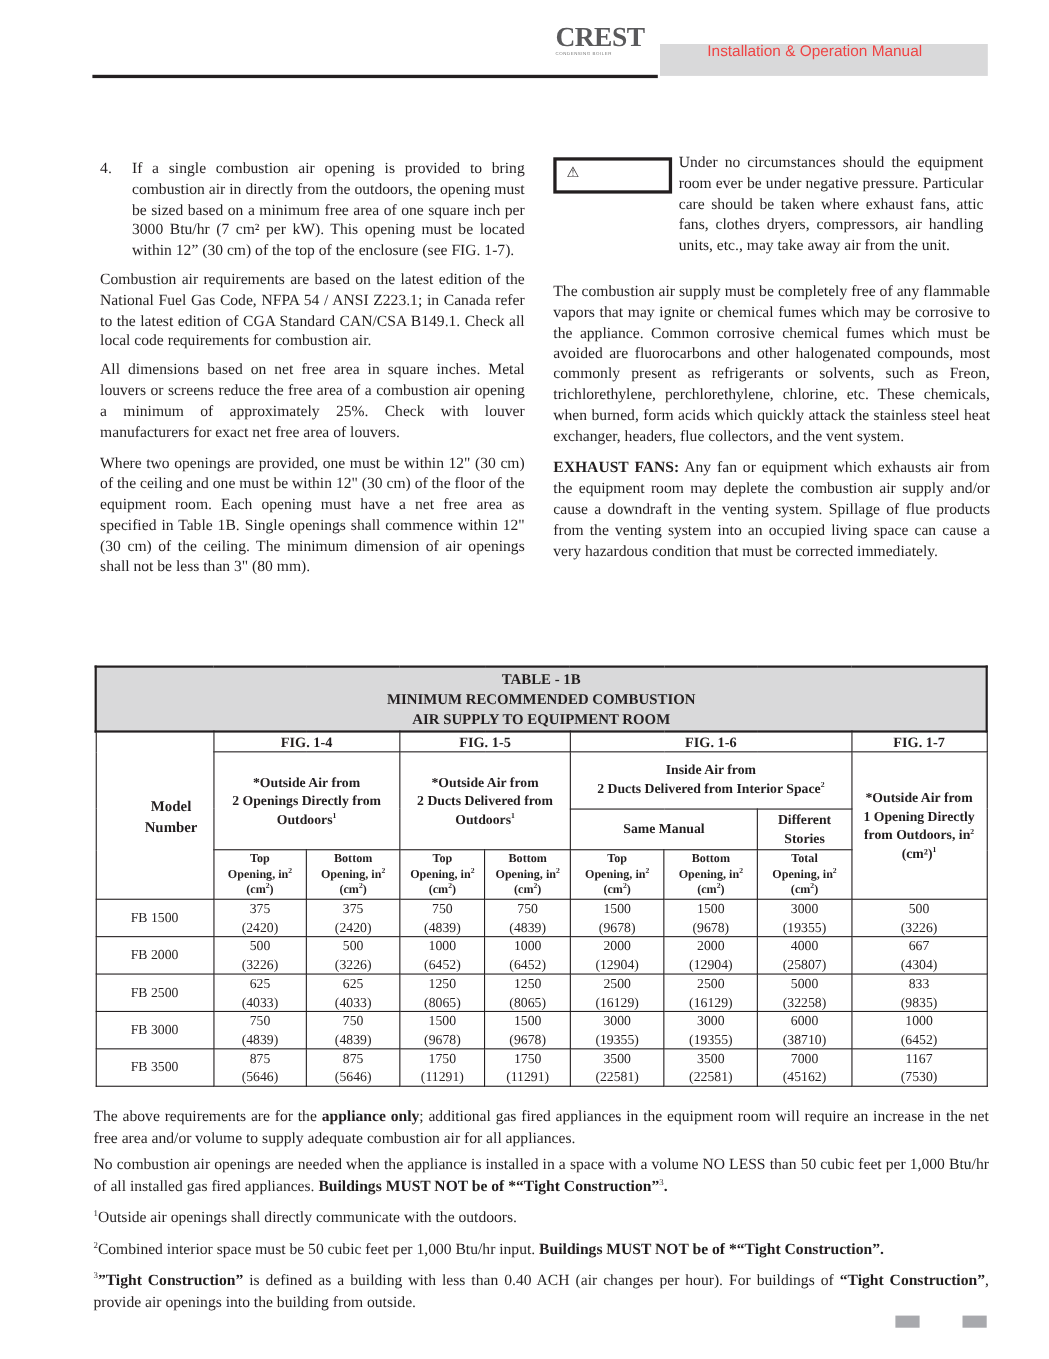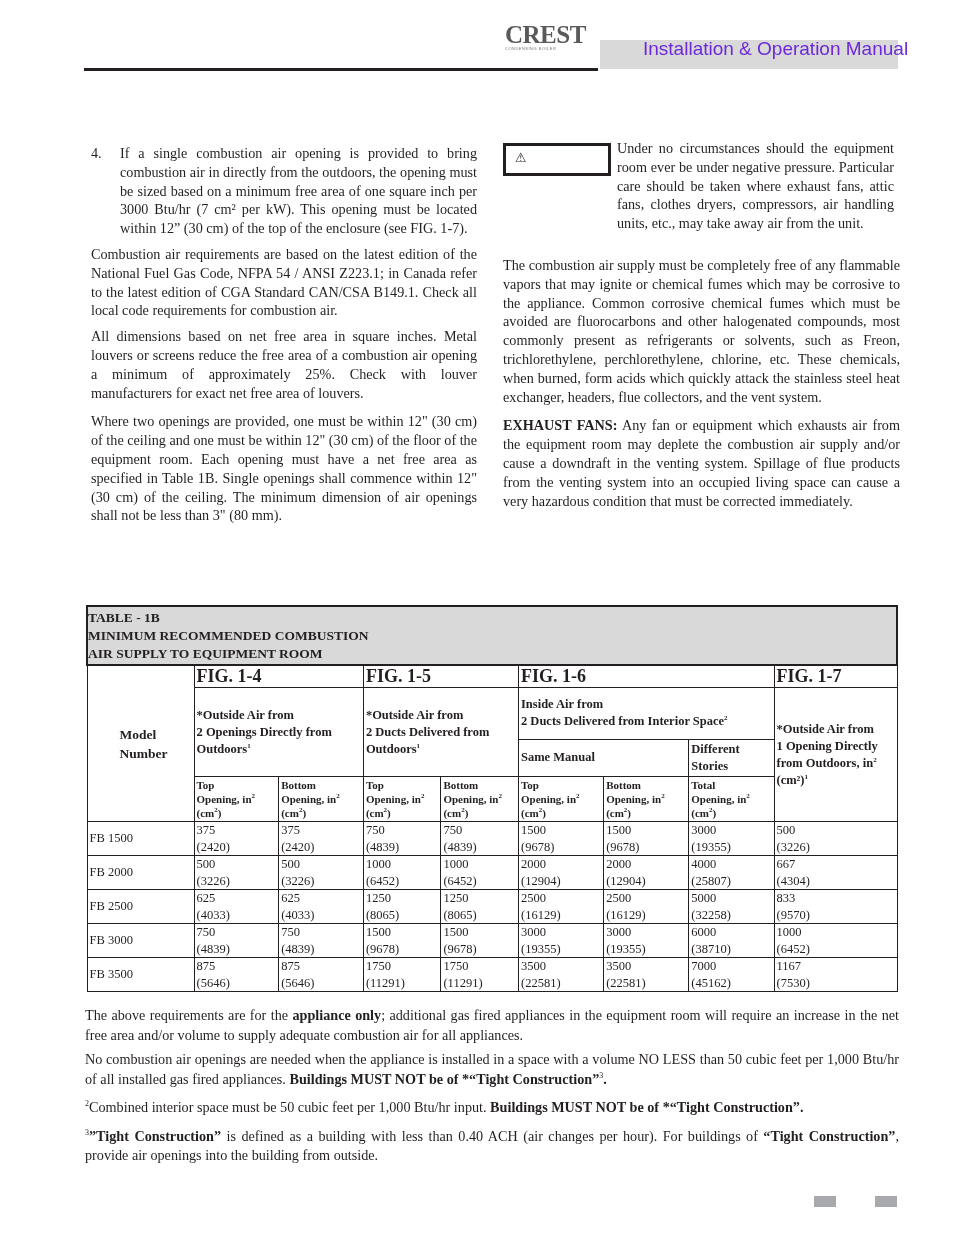--- a/index.html
+++ b/index.html
@@ -1,41 +1,41 @@
 <!DOCTYPE html>
 <html><head>
 <meta charset="utf-8">
 <style>
   html, body { margin: 0; padding: 0; background: #ffffff; }
   body { width: 954px; height: 1235px; position: relative; overflow: hidden;
          font-family: "Liberation Serif", "DejaVu Serif", serif; color: #231f20; }
   .header-bar { position: absolute; left: 600px; top: 40px; width: 298px; height: 29px; background: #d9d9da; }
-  .header-title { position: absolute; left: 643px; top: 38px; font-family: "Liberation Sans", sans-serif; font-size: 19px; color: #6d28d9; }
+  .header-title { position: absolute; left: 643px; top: 38px; font-family: "Liberation Sans", sans-serif; font-size: 14px; color: #ef4444; }
   .logo { position: absolute; left: 505px; top: 24px; width: 96px; height: 28px; }
   .logo-text { font-family: "Liberation Serif", serif; font-weight: bold; font-size: 25px; letter-spacing: -0.5px; color: #5a5a5c; line-height: 22px; }
   .logo-sub { font-family: "Liberation Sans", sans-serif; font-size: 4px; color: #777; letter-spacing: 0.5px; line-height: 5px; }
   .header-rule { position: absolute; left: 84px; top: 68px; width: 514px; height: 3px; background: #231f20; }
 
   .col { position: absolute; font-size: 14.2px; line-height: 18.8px; text-align: justify; }
   .col p { margin: 0 0 7px 0; }
   .left-col { left: 91px; top: 144px; width: 386px; }
   .right-col { left: 503px; top: 256px; width: 397px; }
   .list-item { display: flex; }
   .list-num { width: 29px; flex: none; padding-left: 0; }
   .list-text { flex: 1; text-align: justify; }
 
   .warn-box { position: absolute; left: 503px; top: 143px; width: 102px; height: 27px; border: 3px solid #231f20; }
   .warn-icon { position: absolute; left: 9px; top: 4px; font-size: 13px; font-family: "DejaVu Sans", sans-serif; }
   .warn-text { position: absolute; left: 617px; top: 139px; width: 277px; font-size: 14.2px; line-height: 18.8px; text-align: justify; }
 
-  table.tbl { position: absolute; left: 86px; top: 605px; width: 812px; border-collapse: collapse; font-size: 12.5px; }
+  table.tbl { position: absolute; left: 86px; top: 605px; width: 812px; border-collapse: collapse; font-size: 12.5px; text-align: center; }
   table.tbl td { border: 1.5px solid #231f20; padding: 0 2px; vertical-align: middle; }
   .t-title { background: #d9d9da; font-weight: bold; font-size: 13.5px; line-height: 18px; padding: 2px 0 1px 0 !important; border-width: 2px !important; }
   .hb { font-weight: bold; }
-  .fig-h { font-weight: bold; font-size: 18px; height: 17px; }
+  .fig-h { font-weight: bold; font-size: 13px; height: 17px; }
   .sub-h { font-weight: bold; font-size: 12.5px; line-height: 17px; }
   .small-h { font-weight: bold; font-size: 11px; line-height: 14px; }
   .data td { font-size: 12.5px; line-height: 16.5px; }
   .model { font-size: 13px; }
   sup { font-size: 7px; vertical-align: super; line-height: 0; }
 
   .notes { position: absolute; left: 85px; top: 1006px; width: 814px; font-size: 14.2px; line-height: 19.5px; text-align: justify; }
   .notes p { margin: 0 0 5px 0; }
   .sup-n { font-size: 8px; vertical-align: super; line-height: 0; }
 
@@ -255,21 +255,21 @@
     <td>
           <div>2500</div>
           <div>(16129)</div>
         </td>
     <td>
           <div>5000</div>
           <div>(32258)</div>
         </td>
     <td>
           <div>833</div>
-          <div>(9570)</div>
+          <div>(9835)</div>
         </td>
   </tr>
   <tr class="data">
     <td class="model">FB 3000</td>
     <td>
           <div>750</div>
           <div>(4839)</div>
         </td>
     <td>
           <div>750</div>
@@ -334,18 +334,19 @@
           <div>1167</div>
           <div>(7530)</div>
         </td>
   </tr>
 </tbody>
   </table>
 
 <div class="notes">
   <p><span>The above requirements are for the </span><b>appliance only</b><span>; additional gas fired appliances in the equipment room will require an increase in the net free area and/or volume to supply adequate combustion air for all appliances.</span></p>
   <p style="margin-bottom:9px;"><span>No combustion air openings are needed when the appliance is installed in a space with a volume NO LESS than 50 cubic feet per 1,000 Btu/hr of all installed gas fired appliances.  </span><b>Buildings MUST NOT be of *“Tight Construction”</b><span class="sup-n">3</span><b>.</b></p>
+  <p style="margin-bottom:9px;"><span class="sup-n">1</span><span>Outside air openings shall directly communicate with the outdoors.</span></p>
   <p style="margin-bottom:9px;"><span class="sup-n">2</span><span>Combined interior space must be 50 cubic feet per 1,000 Btu/hr input.  </span><b>Buildings MUST NOT be of *“Tight Construction”.</b></p>
   <p><span class="sup-n">3</span><b>”Tight Construction”</b><span> is defined as a building with less than 0.40 ACH (air changes per hour).  For buildings of </span><b>“Tight Construction”</b><span>, provide air openings into the building from outside.</span></p>
 </div>
 
 <div class="footer-box" style="left:814px;"></div>
 <div class="footer-box" style="left:875px;"></div>
 
 </body></html>

